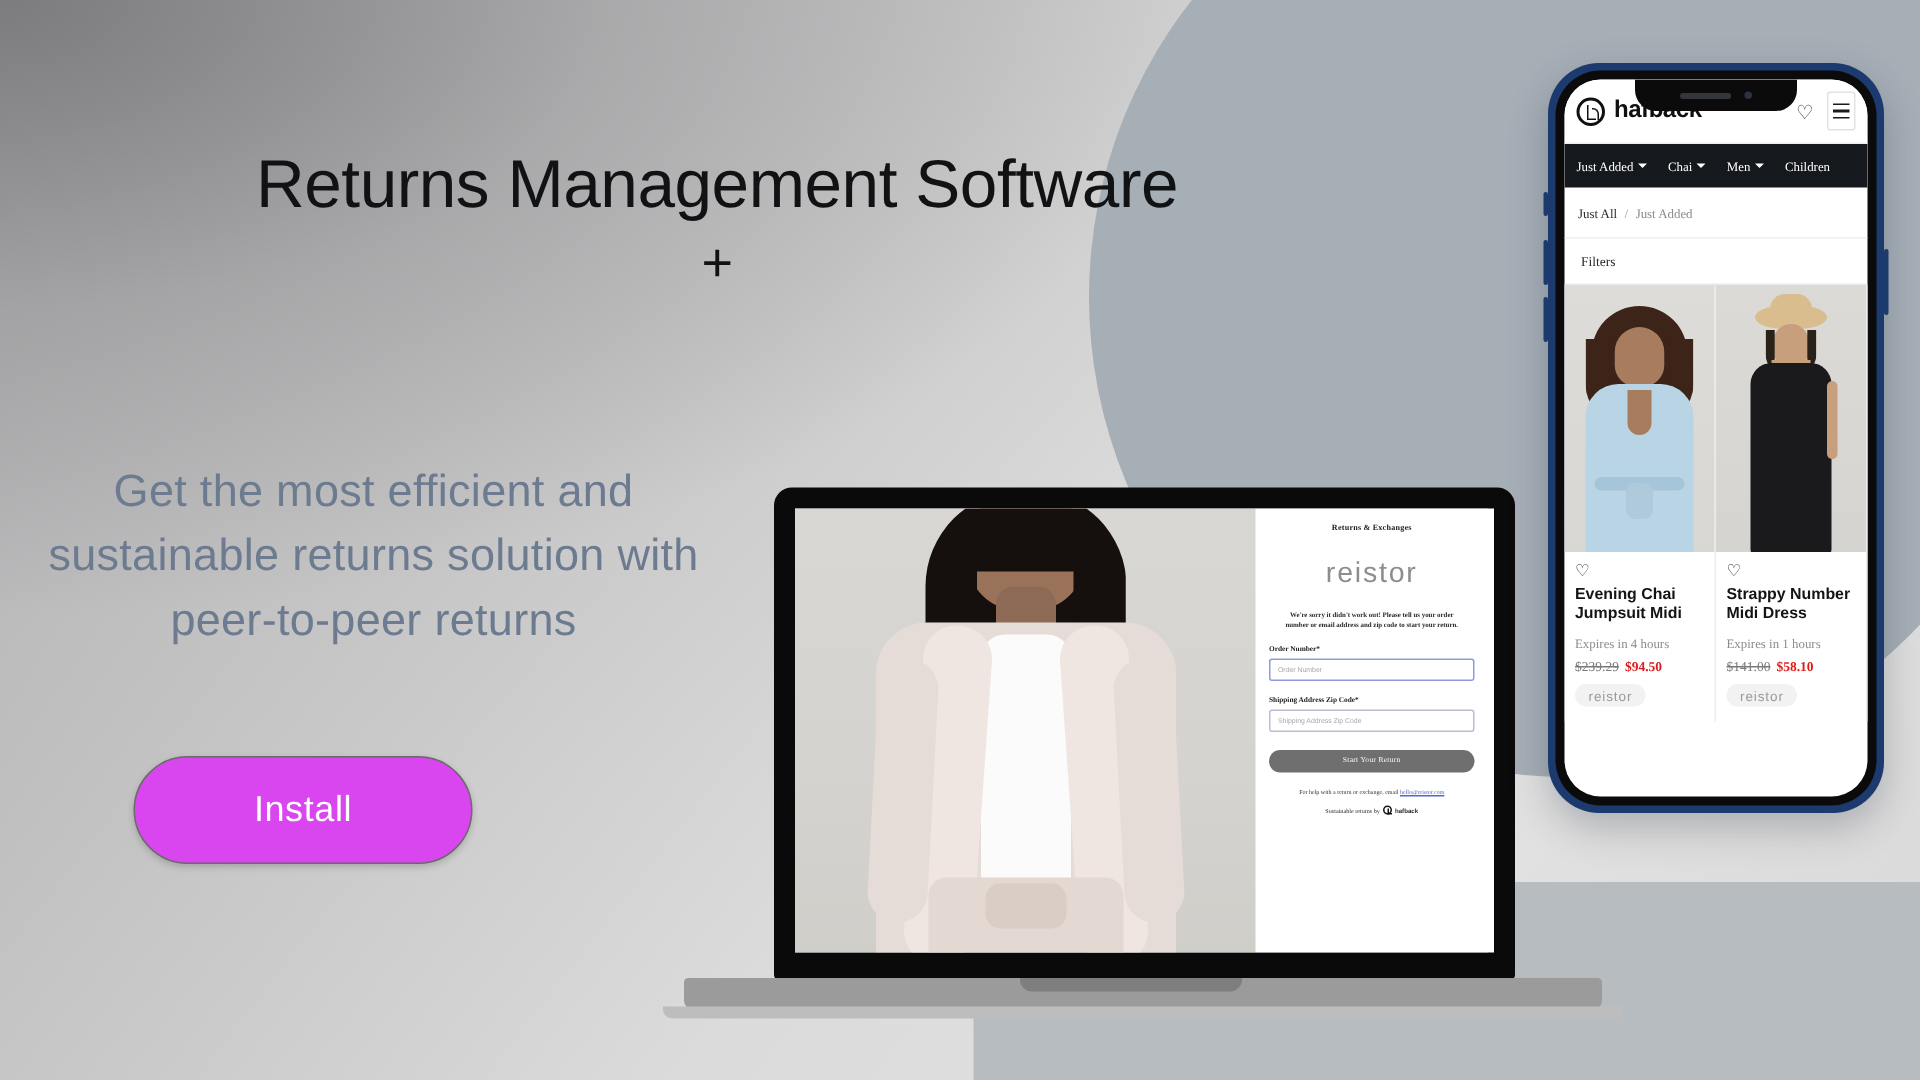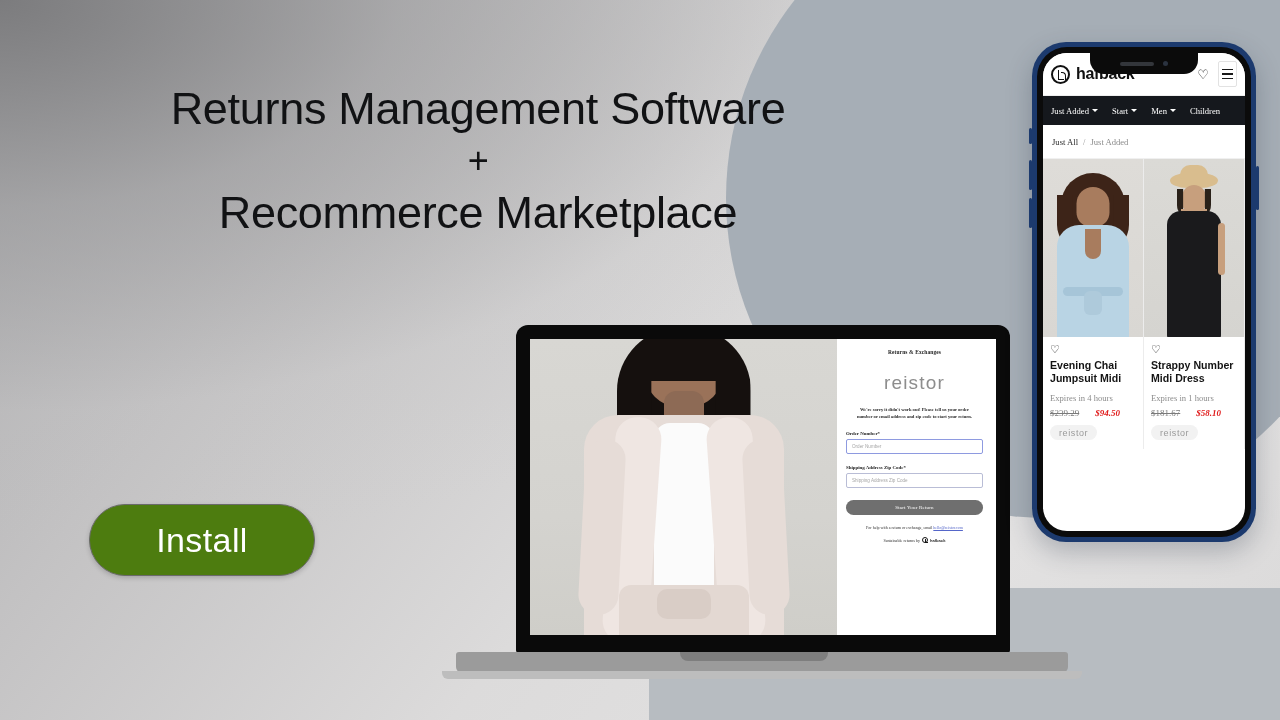--- a/index.html
+++ b/index.html
@@ -31,21 +31,21 @@
     left:650px; right:0; bottom:0; height:132px;
     background:#b7bcc1;
   }
   .blob-bottom:before{
     content:""; position:absolute; left:-1px; top:0; bottom:0; width:2px;
     background:#b7bcc1;
   }
 
   
   .headline{
-    position:absolute; left:0; top:82px; width:956px;
+    position:absolute; left:0; top:96px; width:956px;
     text-align:center;
     color:#111214;
     font-size:45px;
     line-height:54px;
     font-weight:400;
     letter-spacing:-0.3px;
   }
   .headline .plus{ display:block; font-size:36px; line-height:50px; }
 
   .subhead{
@@ -55,24 +55,24 @@
     font-size:30px;
     line-height:43px;
     font-weight:400;
     letter-spacing:0.2px;
   }
 
   .install-btn{
     position:absolute; left:89px; top:504px;
     width:226px; height:72px;
     border-radius:40px;
-    background:#4d7c0f;
+    background:#d946ef;
     border:1px solid #6a6a6a;
     color:#ffffff;
-    font-size:34px;
+    font-size:24px;
     letter-spacing:0.4px;
     display:flex; align-items:center; justify-content:center;
     box-shadow:0 2px 5px rgba(0,0,0,0.18);
     cursor:pointer;
   }
 
   
   .laptop{ position:absolute; left:456px; top:325px; width:612px; height:350px; }
   .laptop-lid{
     position:absolute; left:60px; top:0; width:494px; height:328px;
@@ -245,42 +245,42 @@
   .f2-strapR{ position:absolute; left:calc(50% + 9px); top:50px; width:4px; height:16px; background:#1a1a1c; border-radius:2px; }
   .f2-chest{ position:absolute; left:50%; transform:translateX(-50%); top:50px; width:26px; height:12px; background:#c79f7d; border-radius:0 0 8px 8px; }
   .f2-arm{ position:absolute; left:calc(50% + 24px); top:64px; width:7px; height:52px; background:#c79f7d; border-radius:4px; }
 
   .p-body{ padding:6px 7px 9px 7px; }
   .p-heart{ font-size:11px; color:#2b2b2b; margin-bottom:3px; display:block; }
   .p-title{ font-size:10.6px; font-weight:700; line-height:13px; color:#141414; white-space:nowrap; }
   .p-exp{ font-family:"Liberation Serif",serif; font-size:8.6px; color:#8c8c8c; margin-top:8px; }
   .p-price{ margin-top:5px; font-family:"Liberation Serif",serif; font-size:9px; }
   .p-old{ color:#7a7a7a; text-decoration:line-through; }
-  .p-new{ color:#e01b1b; font-weight:700; margin-left:16px;font-style:italic; }
+  .p-new{ color:#e01b1b; font-weight:700; margin-left:4px; }
   .p-brand{
     margin-top:7px; display:inline-flex; align-items:center; justify-content:center;
     height:15px; padding:0 9px; border-radius:9px; background:#f2f2f2;
     color:#9a9a9a; font-size:9px; letter-spacing:0.6px;
   }
 </style>
 </head>
 <body>
 
 <div id="stage">
 
   <div class="bg-gradient"></div>
   <div class="blob-circle"></div>
   <div class="blob-bottom"></div>
 
   <div class="headline">
     <div>Returns Management Software</div>
     <span class="plus">+</span>
-    <div>Recommerce Marketplace</div>
   </div>
 
+  <div class="subhead">Get the most efficient and sustainable returns solution with peer-to-peer returns</div>
 
   <div class="install-btn">Install</div>
 
   <div class="laptop">
     <div class="laptop-lid">
       <div class="laptop-screen">
 
         <div class="shop-photo">
           <div class="model m-hair"></div>
           <div class="model m-face"></div>
@@ -354,36 +354,37 @@
               </span>
           </span>
         </div>
 
         <div class="ph-nav">
           <span>
             <span>Just Added</span>
             <i class="caret"></i>
           </span>
           <span>
-            <span>Start</span>
+            <span>Chai</span>
             <i class="caret"></i>
           </span>
           <span>
             <span>Men</span>
             <i class="caret"></i>
           </span>
           <span>Children</span>
         </div>
 
         <div class="ph-crumb">
           <span>Just All</span>
           <span class="sep">/</span>
           <span class="cur">Just Added</span>
         </div>
 
+        <div class="ph-filters">Filters</div>
 
         <div class="ph-grid">
 
           <div class="p-card">
             <div class="p-img a">
               <span class="f1-hair"></span>
                 <span class="f1-face"></span>
                 <span class="f1-hair2"></span>
               <span class="f1-body"></span>
                 <span class="f1-v"></span>
@@ -413,21 +414,21 @@
                 <span class="f2-chest"></span>
               <span class="f2-body"></span>
                 <span class="f2-arm"></span>
             </div>
             <div class="p-body">
               <span class="p-heart">♡</span>
               <div class="p-title">Strappy Number</div>
               <div class="p-title">Midi Dress</div>
               <div class="p-exp">Expires in 1 hours</div>
               <div class="p-price">
-                <span class="p-old">$181.67</span><span class="p-new">$58.10</span>
+                <span class="p-old">$141.00</span><span class="p-new">$58.10</span>
               </div>
               <div class="p-brand">reistor</div>
             </div>
           </div>
 
         </div>
       </div>
     </div>
   </div>
 

